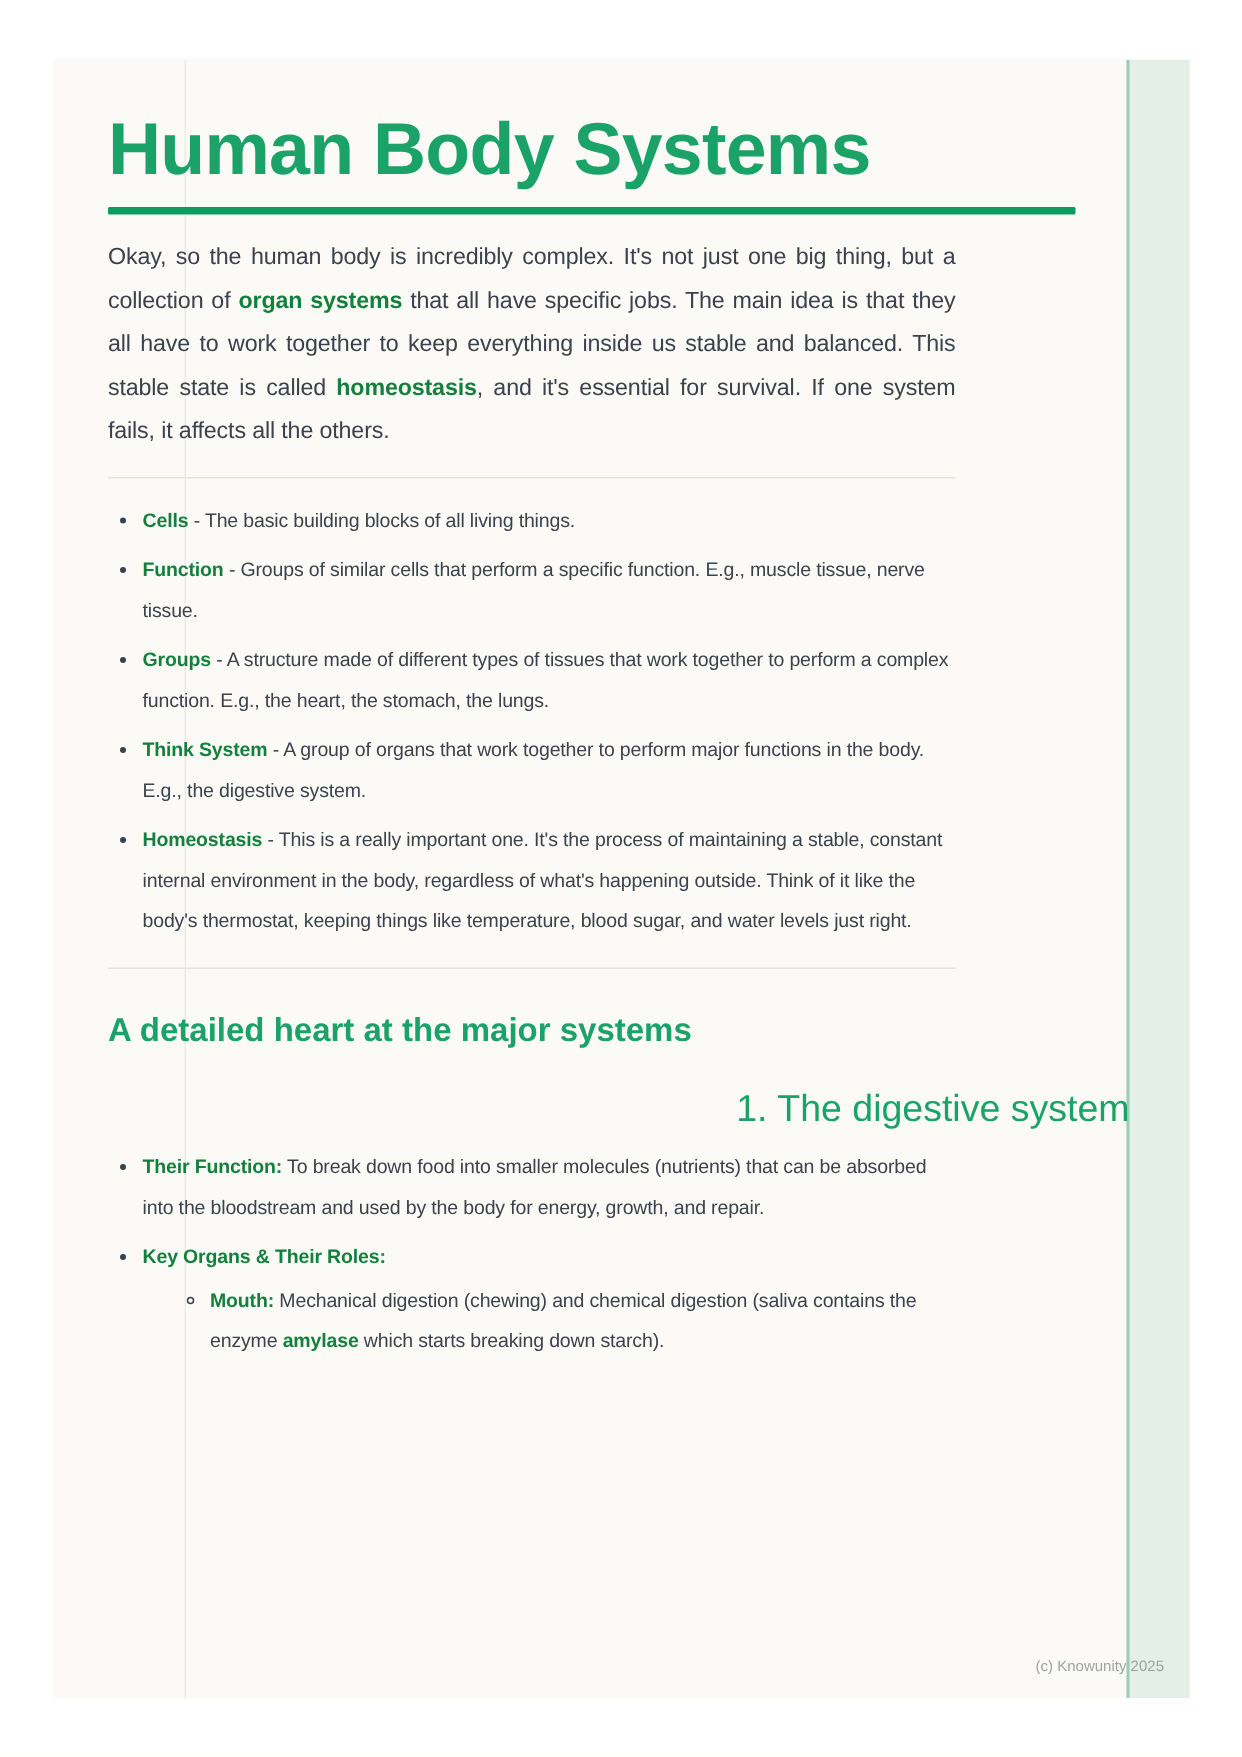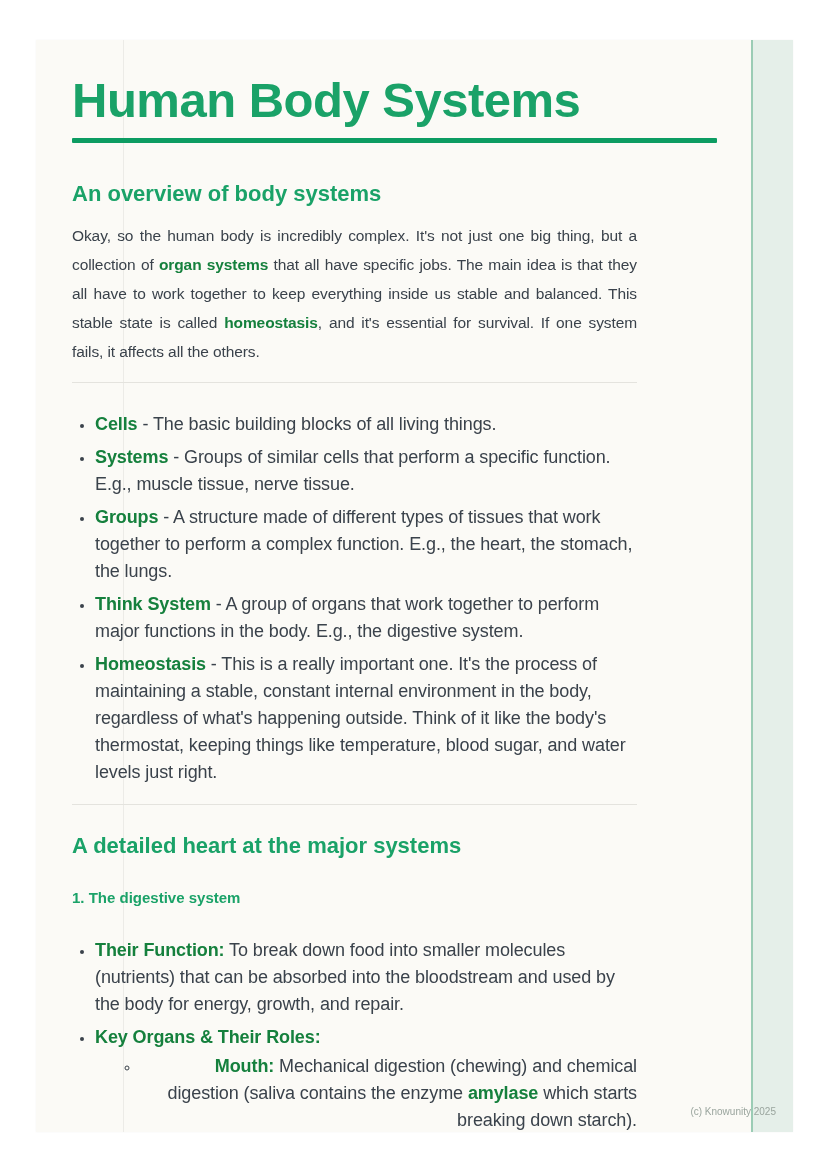--- a/index.html
+++ b/index.html
@@ -60,52 +60,52 @@
   }
   h2{
     margin:28px 0 0 0;
     font-size:22px;line-height:26px;
     font-weight:700;
     color:var(--accent,#1aa268);
   }
   h2.first{margin-top:38px;}
   h3{
     margin:28px 0 0 0;
-    font-size:15px;line-height:22px;
-    font-weight:700;
+    font-size:25px;line-height:22px;
+    font-weight:400;
     color:var(--accent,#1aa268);
+    text-align:right;
   }
   p.body-text{
     margin:14px 0 0 0;
     width:565px;
     font-size:15.5px;line-height:29px;
     letter-spacing:-0.1px;
     text-align:justify;
   }
   hr.divider{
     margin:16px 0 0 0;
     width:565px;
     border:0;border-top:1px solid var(--divider,#e4e3de);
   }
   hr.divider2{margin-top:18px;}
   ul.main{
-    margin:28px 0 0 0;
+    margin:14px 0 0 0;
     padding:0 0 0 23px;
     width:565px;
-    font-size:18px;line-height:27px;
+    font-size:13px;line-height:27px;
     letter-spacing:-0.1px;
     list-style:disc outside;
   }
   ul.main>li{margin-bottom:6px;}
   ul.main>li::marker{color:var(--body-text,#3a424b);font-size:13px;}
   ul.sub{
     margin:2px 0 0 0;
     padding:0 0 0 45px;
     list-style:circle outside;
-    text-align:right;
   }
   ul.sub>li::marker{color:var(--body-text,#3a424b);font-size:13px;}
   .b{font-weight:700;color:#15803d;}
   .footer{
     position:absolute;
     right:17px;bottom:15px;
     font-size:10px;
     color:var(--footer-text,#9aa59e);
     z-index:3;
   }
@@ -115,30 +115,29 @@
 
 <div class="page">
   <div class="stripe"></div>
   <div class="fold-line"></div>
 
   <div class="content">
 
     <h1>Human Body Systems</h1>
     <div class="title-rule"></div>
 
-    <h2 class="first">An overview of body systems</h2>
 
     <p class="body-text"><span>Okay, so the human body is incredibly complex. It's not just one big thing, but a collection of </span><span class="b">organ systems</span><span> that all have specific jobs. The main idea is that they all have to work together to keep everything inside us stable and balanced. This stable state is called </span><span class="b">homeostasis</span><span>, and it's essential for survival. If one system fails, it affects all the others.</span></p>
 
     <hr class="divider">
 
 
     <ul class="main">
       <li><span class="b">Cells</span><span> - The basic building blocks of all living things.</span></li>
-      <li><span class="b">Systems</span><span> - Groups of similar cells that perform a specific function. E.g., muscle tissue, nerve tissue.</span></li>
+      <li><span class="b">Function</span><span> - Groups of similar cells that perform a specific function. E.g., muscle tissue, nerve tissue.</span></li>
       <li><span class="b">Groups</span><span> - A structure made of different types of tissues that work together to perform a complex function. E.g., the heart, the stomach, the lungs.</span></li>
       <li><span class="b">Think System</span><span> - A group of organs that work together to perform major functions in the body. E.g., the digestive system.</span></li>
       <li><span class="b">Homeostasis</span><span> - This is a really important one. It's the process of maintaining a stable, constant internal environment in the body, regardless of what's happening outside. Think of it like the body's thermostat, keeping things like temperature, blood sugar, and water levels just right.</span></li>
     </ul>
 
     <hr class="divider divider2">
 
     <h2>A detailed heart at the major systems</h2>
 
     <h3>1. The digestive system</h3>

